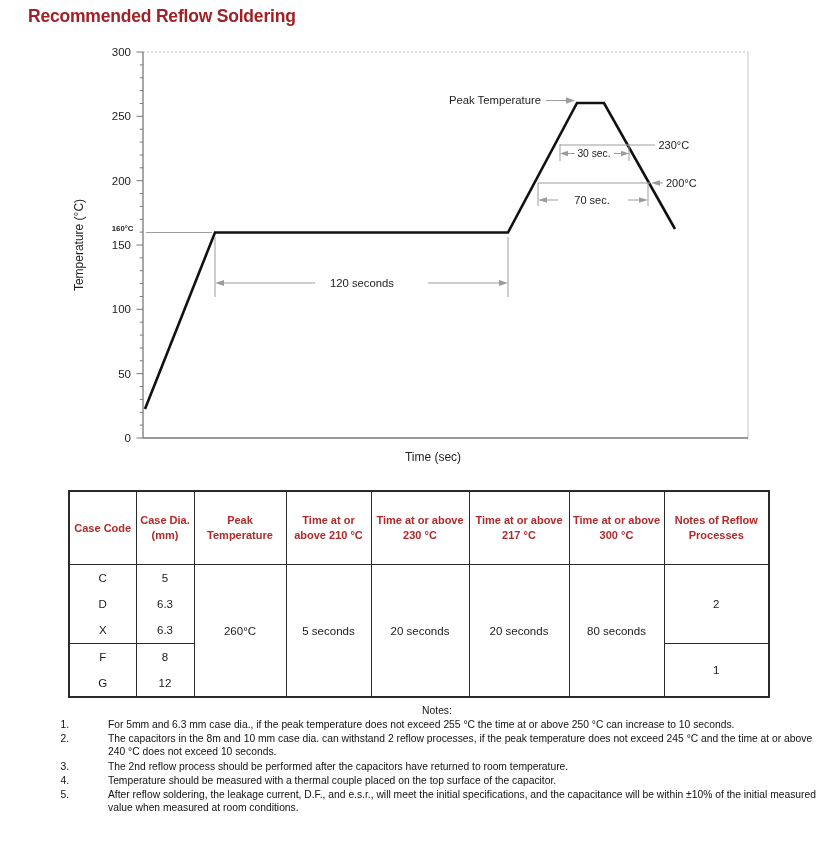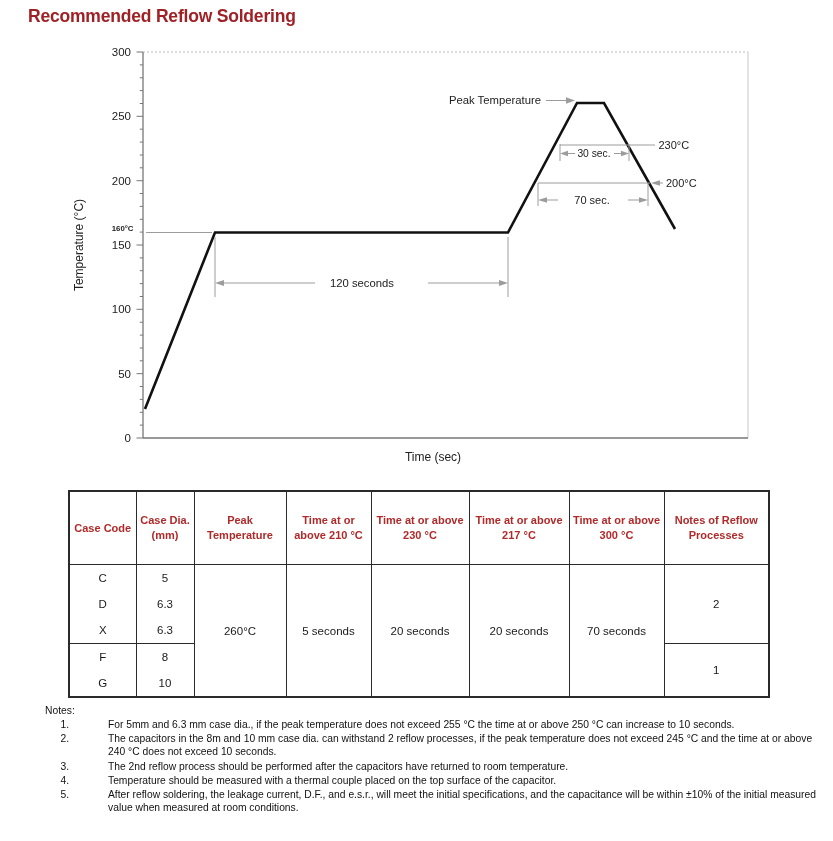--- a/index.html
+++ b/index.html
@@ -16,21 +16,21 @@
                  border:1.5px solid #2a2a2a;height:68px;padding:2px 3px;line-height:1.35;}
   .spec-table td{font-size:11.5px;color:#1a1a1a;text-align:center;vertical-align:middle;
                  height:26px;padding:0 2px;}
   td.c-side{border-left:1.5px solid #2a2a2a;border-right:1.5px solid #2a2a2a;}
   td.dash-left{border-left:1px dashed #9a9a9a;border-right:1.5px solid #2a2a2a;}
   tr.group-end td.gcell{border-bottom:1.5px solid #2a2a2a;}
   td.merged{border-left:1.5px solid #2a2a2a;border-right:1.5px solid #2a2a2a;}
   td.num-cell{border:1.5px solid #2a2a2a;}
 
   .notes{position:absolute;left:45px;top:705px;width:784px;font-size:10.3px;color:#111;}
-  .notes-label{margin:0 0 2px 0;}
+  .notes-label{margin:0 0 2px 0;text-align:center;}
   .note-item{display:flex;gap:5px;line-height:1.28;margin:0 0 1px 10px;}
   .note-num{flex:0 0 14px;text-align:right;}
   .note-text{flex:1;padding-left:34px;}
 </style>
 </head>
 <body>
 
 <div class="page">
 
   <h1 class="title">Recommended Reflow Soldering</h1>
@@ -161,39 +161,39 @@
       </tr>
     </thead>
     <tbody>
       <tr>
         <td class="c-side gcell">C</td>
         <td class="dash-left gcell">5</td>
         <td class="merged" rowspan="5">260°C</td>
         <td class="merged" rowspan="5">5 seconds</td>
         <td class="merged" rowspan="5">20 seconds</td>
         <td class="merged" rowspan="5">20 seconds</td>
-        <td class="merged" rowspan="5">70 seconds</td>
+        <td class="merged" rowspan="5">80 seconds</td>
         <td class="num-cell" rowspan="3">2</td>
       </tr>
       <tr>
         <td class="c-side gcell">D</td>
         <td class="dash-left gcell">6.3</td>
       </tr>
       <tr class="group-end">
         <td class="c-side gcell">X</td>
         <td class="dash-left gcell">6.3</td>
       </tr>
       <tr>
         <td class="c-side gcell">F</td>
         <td class="dash-left gcell">8</td>
         <td class="num-cell" rowspan="2">1</td>
       </tr>
       <tr>
         <td class="c-side gcell">G</td>
-        <td class="dash-left gcell">10</td>
+        <td class="dash-left gcell">12</td>
       </tr>
     </tbody>
   </table>
 
   <div class="notes">
     <div class="notes-label">Notes:</div>
     <div class="note-item">
       <span class="note-num">1.</span>
       <span class="note-text">For 5mm and 6.3 mm case dia., if the peak temperature does not exceed 255 °C the time at or above 250 °C can increase to 10 seconds.</span>
     </div>

